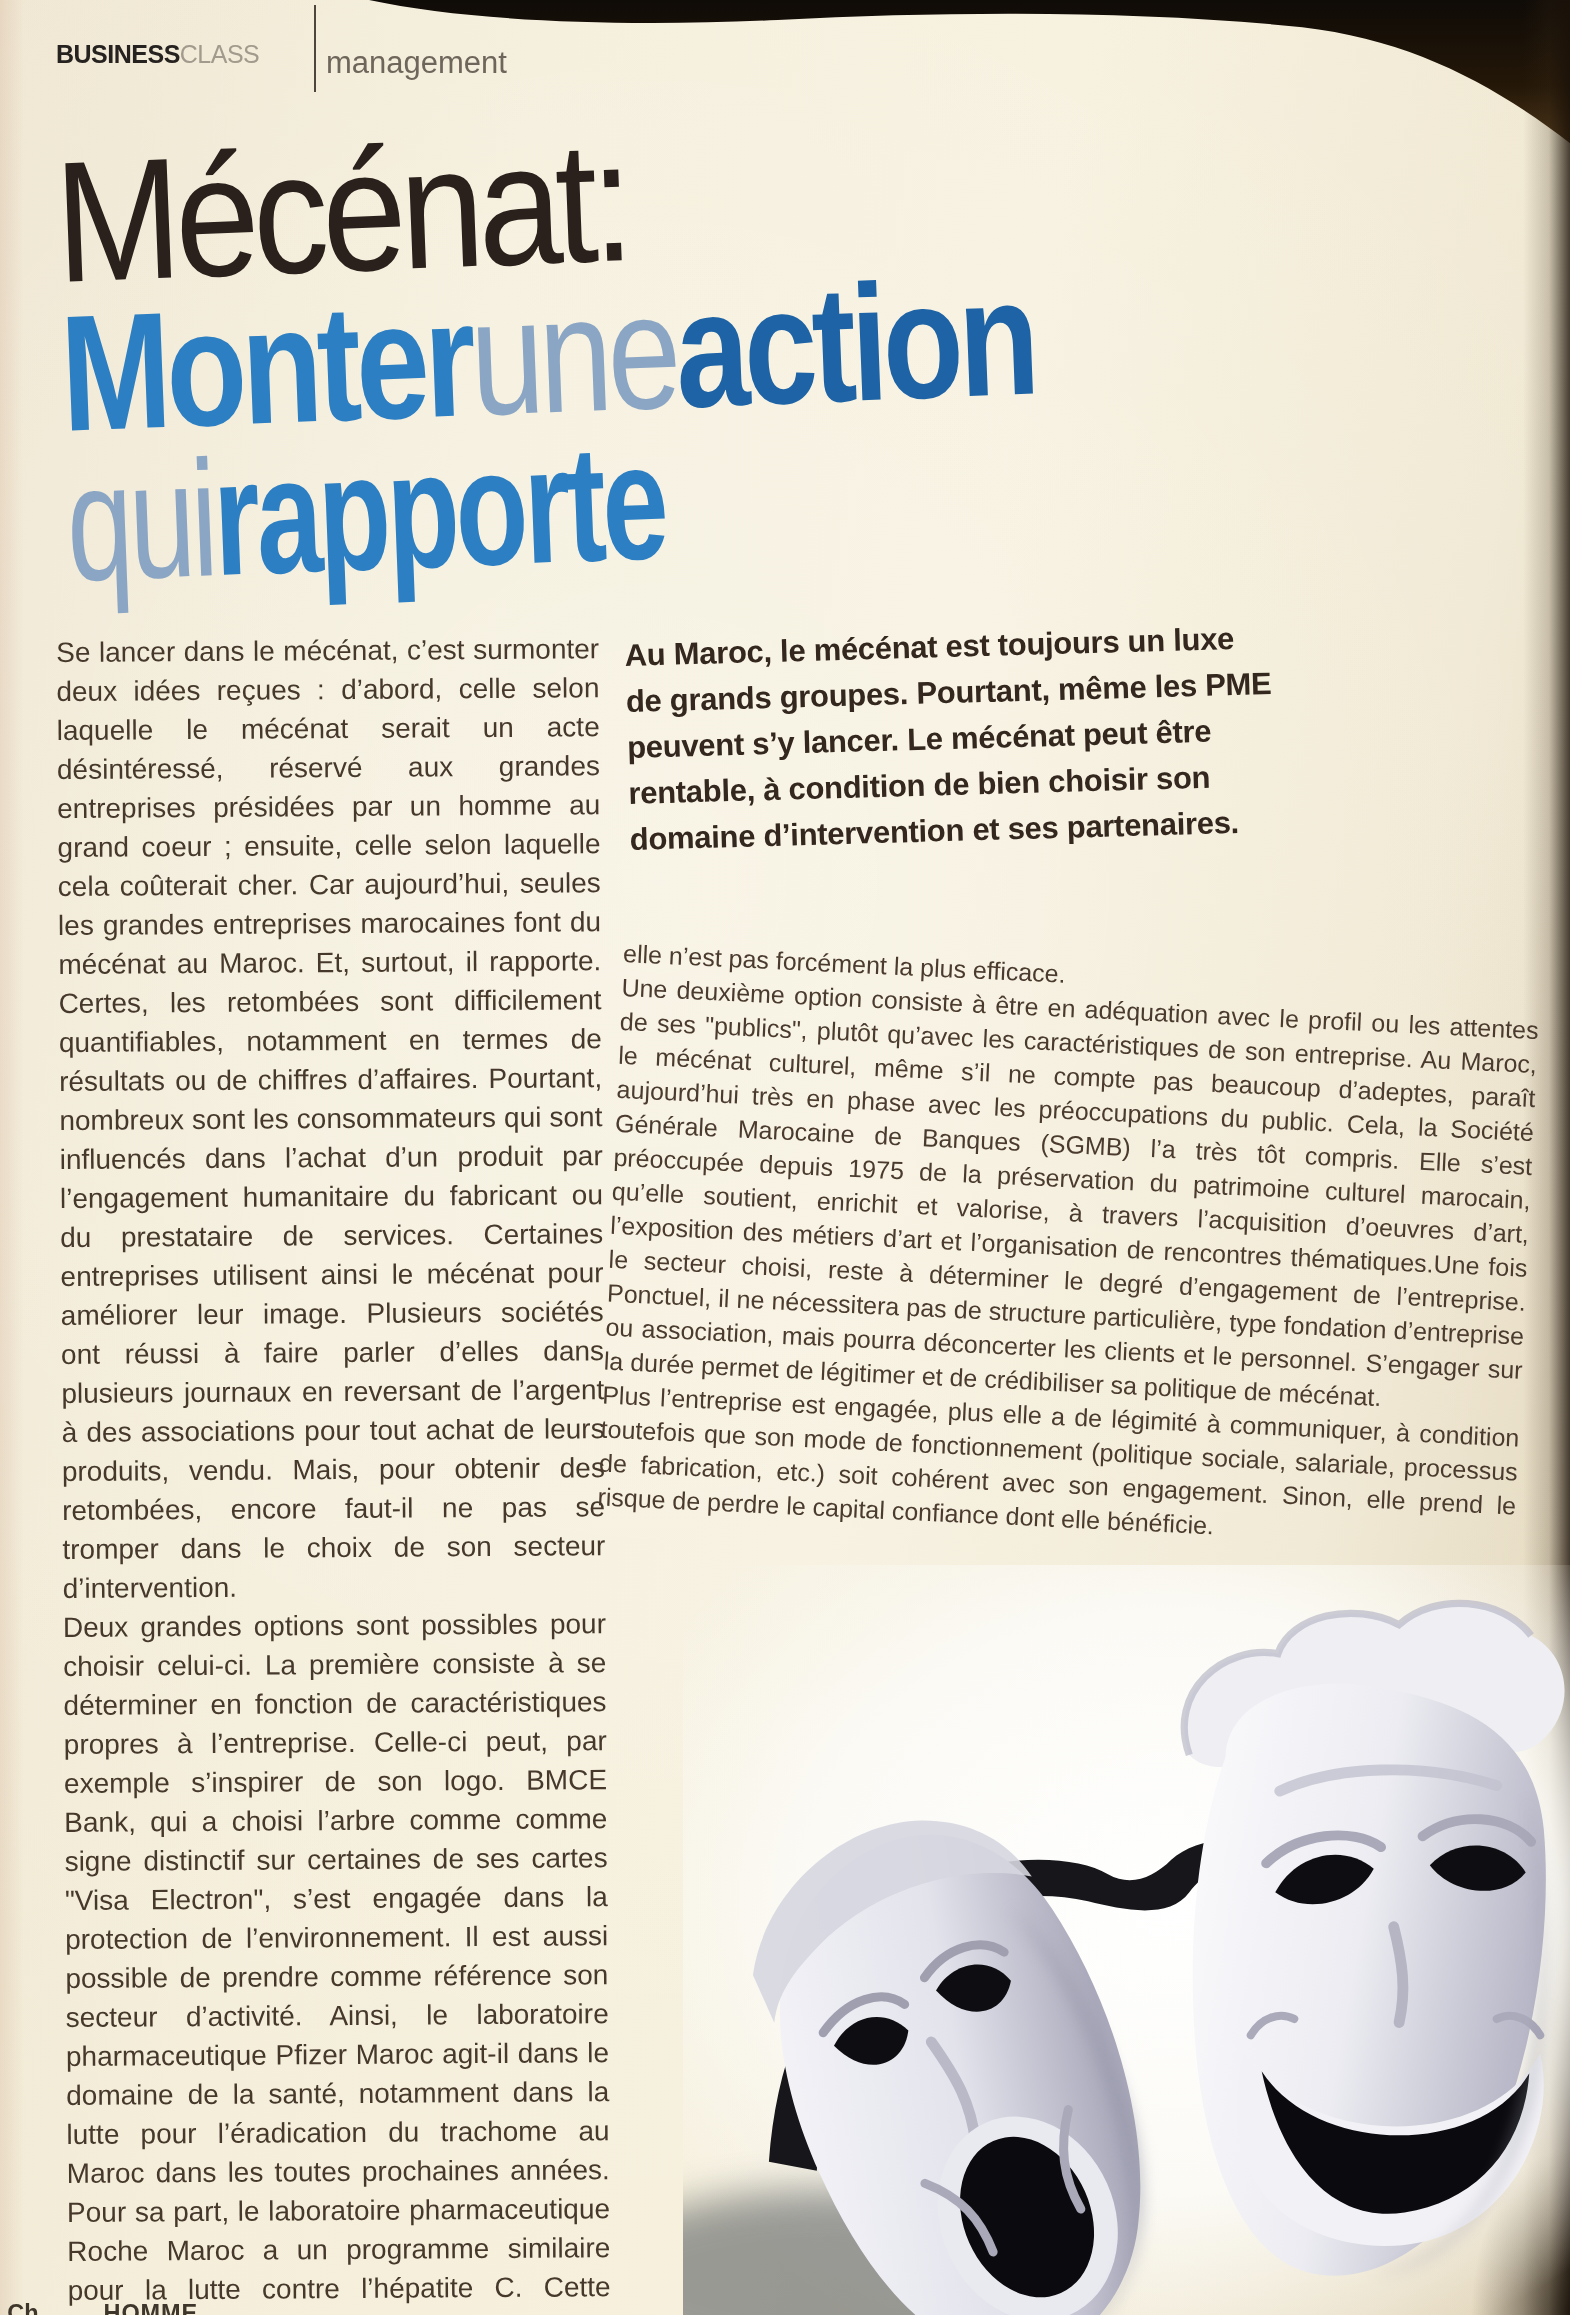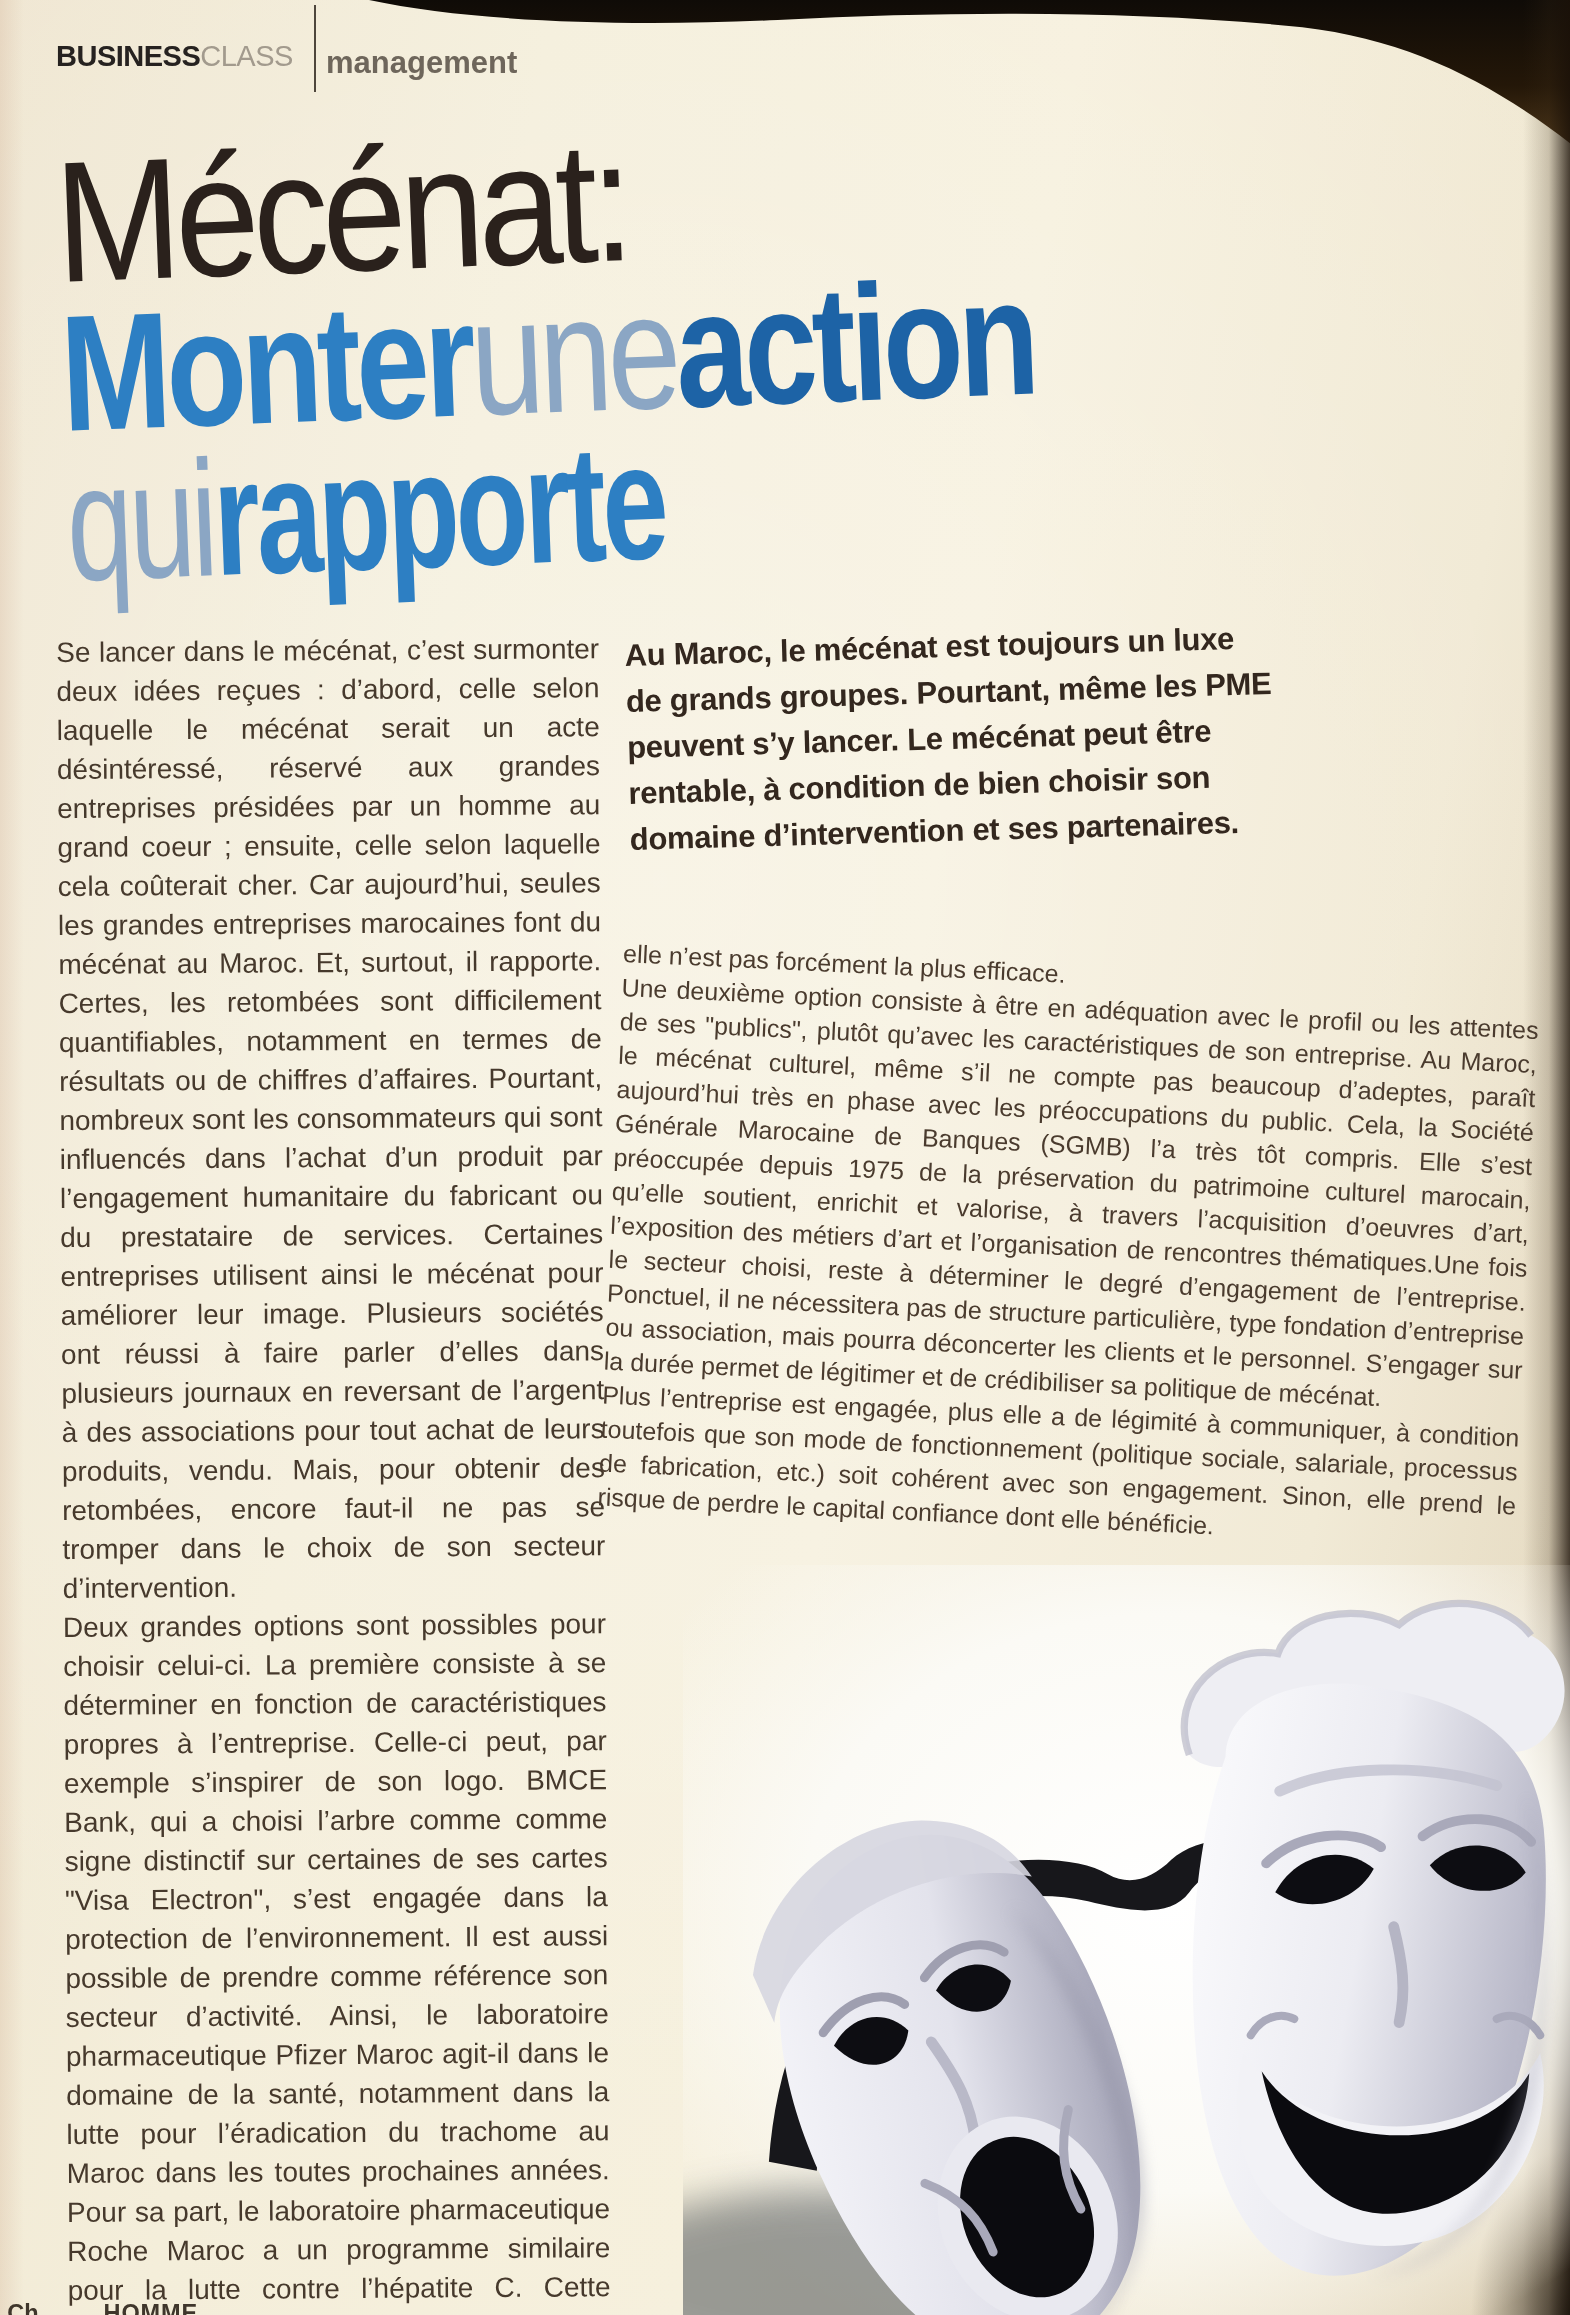--- a/index.html
+++ b/index.html
@@ -13,25 +13,25 @@
   }
   
   .top-dark{position:absolute;left:0;top:0;width:1570px;height:154px;pointer-events:none;}
   .edge-right{position:absolute;right:0;top:0;width:47px;height:100%;
     background:linear-gradient(to right,rgba(60,44,24,0) 0%,rgba(60,44,24,0.22) 55%,rgba(28,18,9,0.80) 100%);}
   .corner-br{position:absolute;right:0;bottom:0;width:118px;height:199px;
     background:radial-gradient(120% 120% at 100% 100%,rgba(20,13,6,0.75) 0%,rgba(20,13,6,0.25) 45%,rgba(20,13,6,0) 70%);}
   .edge-left{position:absolute;left:0;top:0;width:23.5px;height:100%;
     background:linear-gradient(to right,rgba(190,140,110,0.18),rgba(190,140,110,0));}
   
-  .header{position:absolute;left:56px;top:40px;font-size:29px;letter-spacing:-0.5px;white-space:nowrap;text-align:center;}
+  .header{position:absolute;left:56px;top:40px;font-size:25px;letter-spacing:-0.5px;white-space:nowrap;text-align:center;}
   .brand-bold{font-weight:bold;color:#262220;}
   .brand-light{font-weight:normal;color:#a29a8d;}
   .header-rule{position:absolute;left:314px;top:5.4px;width:1.8px;height:87px;background:#4e463c;}
-  .section-label{position:absolute;left:326px;top:45px;font-size:31px;color:#6e665b;font-weight:bold;}
+  .section-label{position:absolute;left:326px;top:45px;font-size:31px;color:#6e665b;}
   
   .title{position:absolute;left:52px;top:136px;transform:rotate(-2.2deg);transform-origin:left top;}
   .t-line{position:absolute;left:0;white-space:nowrap;line-height:1;}
   .t-scale{transform-origin:left top;display:inline-block;}
   .t1{top:0;}
   .t1 .t-scale{transform:scaleX(0.88);font-size:172px;letter-spacing:-7.2px;color:#2a211c;font-weight:300;}
   .t2{top:156px;}
   .t2 .t-scale{transform:scaleX(0.80);font-size:165px;letter-spacing:-6.3px;}
   .t3{top:306px;}
   .t3 .t-scale{transform:scaleX(0.72);font-size:165px;letter-spacing:-5.4px;}

